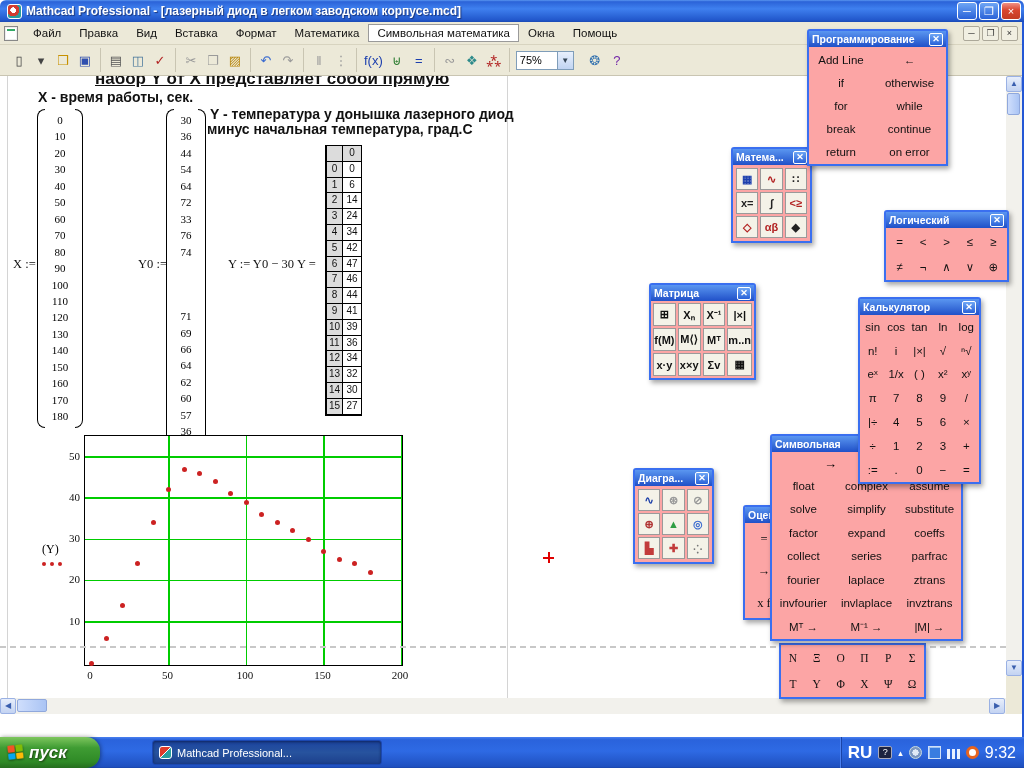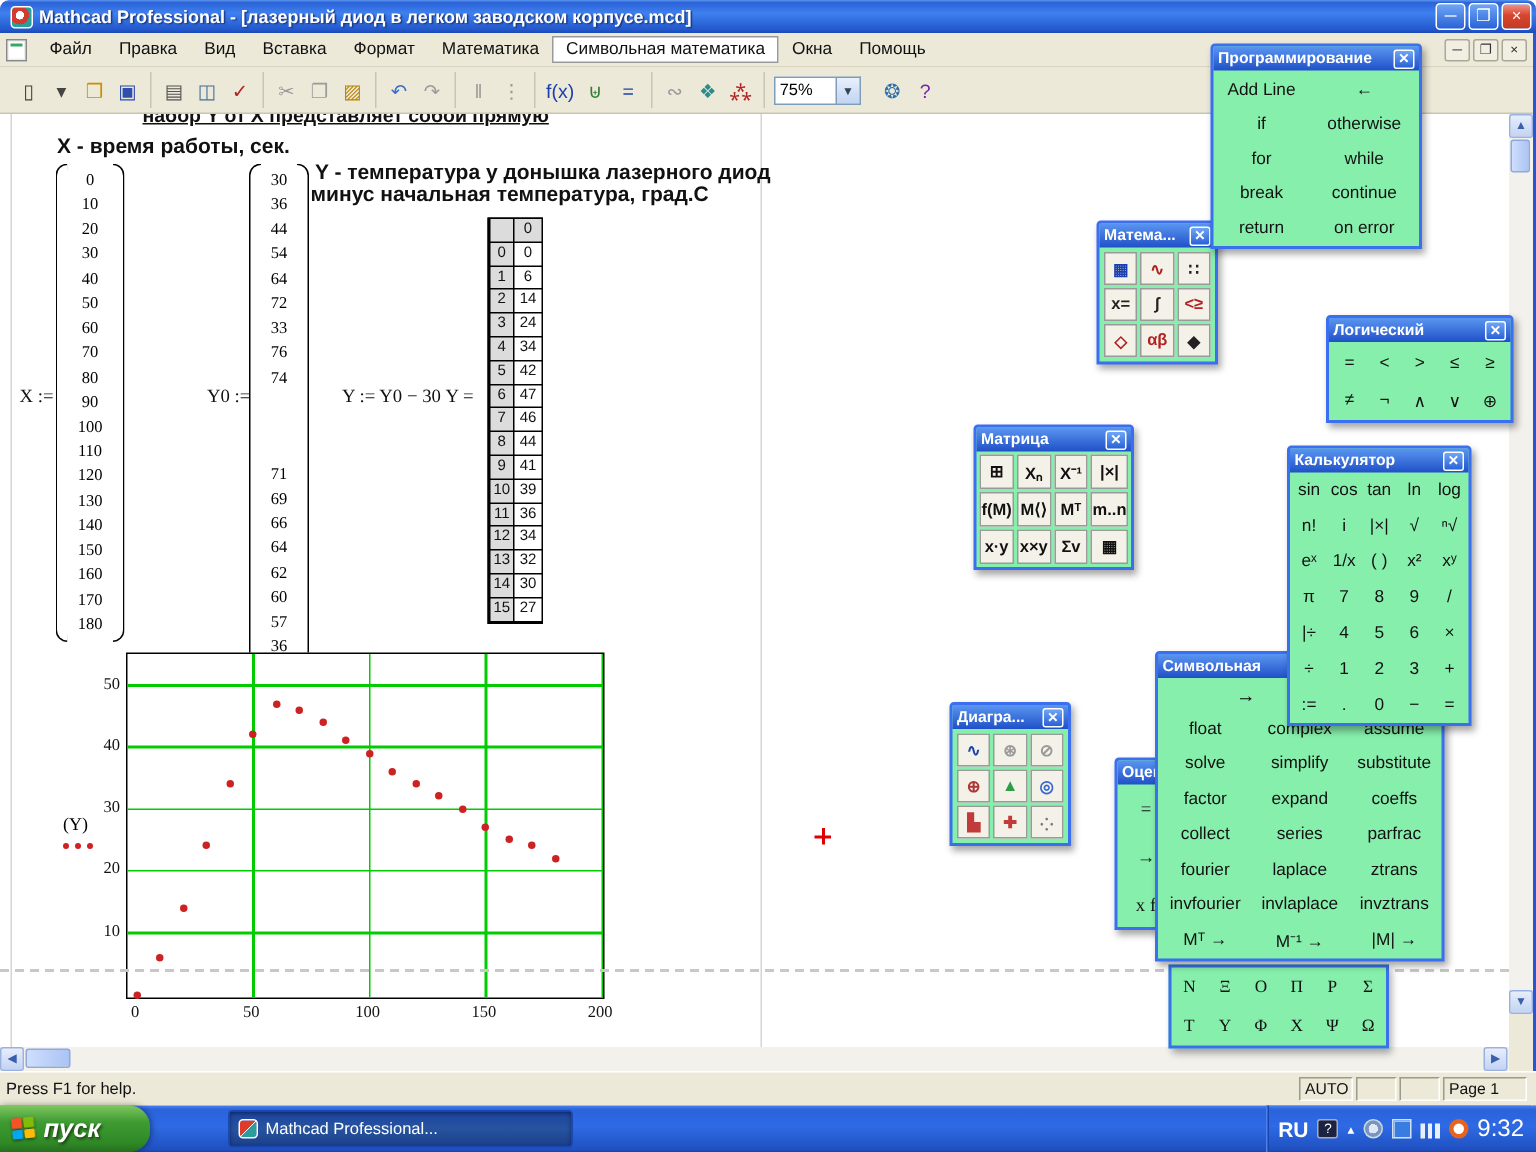--- a/index.html
+++ b/index.html
@@ -40,21 +40,21 @@
   .zoom-combo { display:flex; align-items:center; margin:0 6px; }
   .zoom-value { width:42px; height:19px; background:#fff; border:1px solid #7f9db9; font-size:11px;
     padding:2px 3px; color:#000; }
   .zoom-arrow { width:16px; height:19px; background:linear-gradient(180deg,#e8f0fc,#c1d4f2); border:1px solid #7f9db9;
     border-left:none; font-size:8px; text-align:center; line-height:17px; color:#345; }
 
   
   .worksheet { position:absolute; left:0; top:76px; width:1006px; height:622px; background:#fff; overflow:hidden; }
   .page-edge-left { position:absolute; left:7px; top:0; width:1px; height:622px; background:#d4d4d4; }
   .page-edge-right { position:absolute; left:507px; top:0; width:1px; height:622px; background:#d4d4d4; }
-  .ws-heading { position:absolute; left:95px; top:-7px; font-size:13px; font-weight:bold;
+  .ws-heading { position:absolute; left:95px; top:-7px; font-size:17px; font-weight:bold;
     text-decoration:underline; color:#111; }
   .ws-label { position:absolute; font-size:14px; font-weight:bold; color:#111; white-space:nowrap; }
   .math-serif { font-family:"Liberation Serif", serif; color:#111; }
   .mdef { position:absolute; font-size:12.5px; white-space:nowrap; }
   .matrix { position:absolute; display:flex; }
   .mparen-l { width:8px; border:1.6px solid #000; border-right:none; border-radius:11px 0 0 11px; }
   .mparen-r { width:8px; border:1.6px solid #000; border-left:none; border-radius:0 11px 11px 0; }
   .mcol { display:flex; flex-direction:column; padding:3px 2px; }
   .mval { font-size:11px; line-height:16.45px; text-align:center; font-family:"Liberation Serif", serif; }
 
@@ -113,33 +113,33 @@
   .start-label { color:#fff; font-size:17px; font-weight:bold; font-style:italic; text-shadow:1px 1px 2px #1c3c10; }
   .task-btn { position:absolute; top:3px; height:25px; width:230px; border-radius:3px; display:flex; align-items:center;
     padding:0 6px; color:#fff; font-size:11px; white-space:nowrap; overflow:hidden;
     background:linear-gradient(180deg,#5a92f5,#3a6fe0 50%,#2e5fd0); border:1px solid #1b47b0; box-shadow:inset 0 1px 0 #8ab2f8; }
   .task-btn.active { background:linear-gradient(180deg,#1c44a0,#27539e 50%,#1c3f8c); box-shadow:inset 0 1px 3px #10255c; }
   .task-icon { width:13px; height:13px; border-radius:3px; margin-right:5px; flex:none; }
   .ticon-mathcad { background:linear-gradient(135deg,#e03a2a 48%,#fff 49% 51%, #2a9d9d 52%); border:1px solid #fff; }
   .ticon-opera { background:#fff; border:2px solid #d6281c; border-radius:50%; }
   .tray { position:absolute; right:2px; top:0; height:31px; display:flex; align-items:center; gap:6px; padding:0 6px;
     border-left:1px solid #1a44a8; box-shadow:-1px 0 0 #4a80f0; }
-  .tray-lang { color:#fff; font-size:14px; font-weight:bold; }
+  .tray-lang { color:#fff; font-size:17px; font-weight:bold; }
   .tray-kbd { width:14px; height:13px; background:#1c2340; border:1px solid #aab; border-radius:2px;
     color:#fff; font-size:9px; line-height:11px; text-align:center; }
   .tray-chev { color:#fff; font-size:9px; }
   .tray-ic { width:13px; height:13px; display:block; }
   .tic-clock { border-radius:50%; background:radial-gradient(circle,#dfe9f5 40%,#7a96c0 41%); border:1px solid #cdd; }
   .tic-net { background:#3a7de0; border:1px solid #d0e0f8; box-shadow:inset 1px 1px 0 #9cc2f5; }
   .tic-vol { background:repeating-linear-gradient(90deg,#e8f0ff 0 3px,transparent 3px 5px); height:10px; margin-top:2px; }
   .tic-opera { border-radius:50%; background:#fff; border:3px solid #e8641e; }
   .tray-time { color:#fff; font-size:16px; }
 
   
-  .pal { position:absolute; border:2px solid #3a6ff0; background:#86efac; border-radius:3px 3px 0 0;
+  .pal { position:absolute; border:2px solid #3a6ff0; background:#fca5a5; border-radius:3px 3px 0 0;
     box-shadow:2px 3px 5px rgba(0,0,0,.35); z-index:10; }
   .pal-title { height:16px; background:linear-gradient(180deg,#5a96f0,#2050c8); color:#fff; font-weight:bold;
     font-size:10.5px; display:flex; align-items:center; justify-content:space-between; padding:0 3px; white-space:nowrap; overflow:hidden; }
   .pal-x { width:14px; height:13px; flex:none; background:linear-gradient(180deg,#6ea6f5,#2a62d8); border:1px solid #fff;
     border-radius:2px; color:#fff; font-size:9px; line-height:11px; text-align:center; }
   .pal-grid { display:grid; }
   .pal-cell { display:flex; align-items:center; justify-content:center; font-size:11.5px; color:#111; cursor:default; }
   .icon-btn { margin:1px; border:1px solid #9a9a9a; background:#f4f2e8; font-weight:bold; font-size:11px; }
 
   .pal-prog   { left:807px; top:29px;  width:141px; z-index:12; }
@@ -648,27 +648,20 @@
         <span class="pal-cell">Σ</span>
         <span class="pal-cell">Τ</span>
         <span class="pal-cell">Υ</span>
         <span class="pal-cell">Φ</span>
         <span class="pal-cell">Χ</span>
         <span class="pal-cell">Ψ</span>
         <span class="pal-cell">Ω</span>
       </div>
   </div>
 
-  <div class="statusbar">
-    <span class="sb-help">Press F1 for help.</span>
-    <span class="sb-cell" style="left:866px;width:36px;">AUTO</span>
-    <span class="sb-cell" style="left:904px;width:27px;"></span>
-    <span class="sb-cell" style="left:933px;width:27px;"></span>
-    <span class="sb-cell" style="left:962px;width:56px;">Page 1</span>
-  </div>
 
   <div class="taskbar">
     <div class="start-btn">
       <span class="flag">
         <i style="background:#f35325;"></i>
           <i style="background:#81bc06;"></i>
           <i style="background:#05a6f0;"></i>
           <i style="background:#ffba08;"></i>
       </span>
       <span class="start-label">пуск</span>

